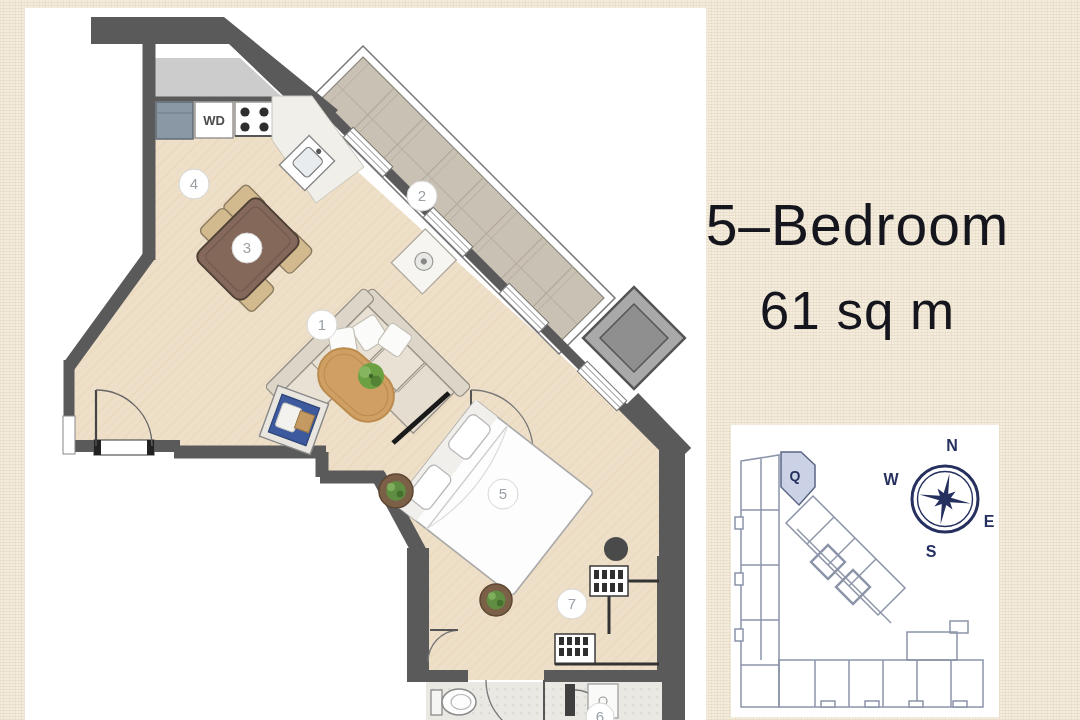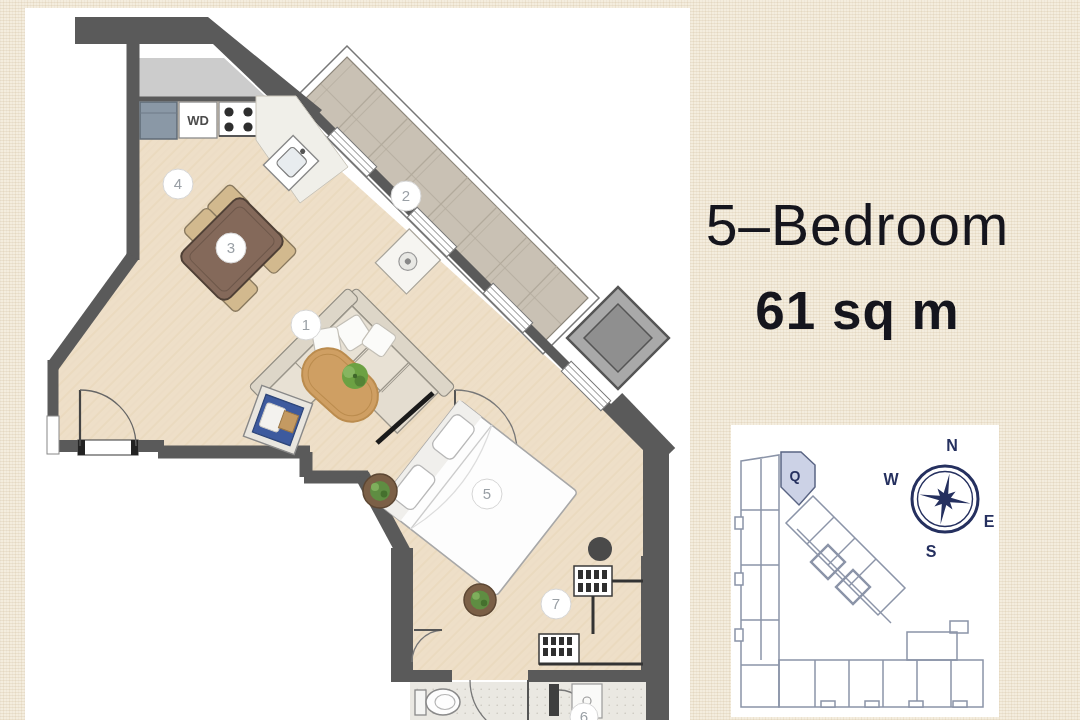--- a/index.html
+++ b/index.html
@@ -12,31 +12,32 @@
     position:relative;width:1080px;height:720px;
     background-color:#f4edde;
     background-image:
       repeating-linear-gradient(0deg, rgba(198,176,138,.20) 0 1px, rgba(0,0,0,0) 1px 3px),
       repeating-linear-gradient(90deg, rgba(198,176,138,.18) 0 1px, rgba(0,0,0,0) 1px 3px),
       repeating-linear-gradient(90deg, rgba(255,255,255,.35) 0 1px, rgba(0,0,0,0) 1px 6px);
   }
   .plan-panel{
     position:absolute;left:25px;top:8px;width:665px;height:712px;
     background:#ffffff;
+    padding-left:16px;
   }
   .plan-panel svg{display:block;}
   .title-block{
     position:absolute;left:700px;top:190px;width:315px;
     text-align:center;color:#15151d;
   }
   .title-line1{
     font-size:57px;line-height:70px;letter-spacing:1px;font-weight:400;
   }
   .title-line2{
-    font-size:53px;line-height:70px;margin-top:16px;letter-spacing:1px;font-weight:700;
+    font-size:53px;line-height:70px;margin-top:16px;letter-spacing:1px;font-weight:400;
   }
   .sitemap-box{
     position:absolute;left:731px;top:425px;width:268px;height:292px;
     background:#ffffff;
   }
   .sitemap-box svg{display:block;}
 </style>
 </head>
 <body>
 

